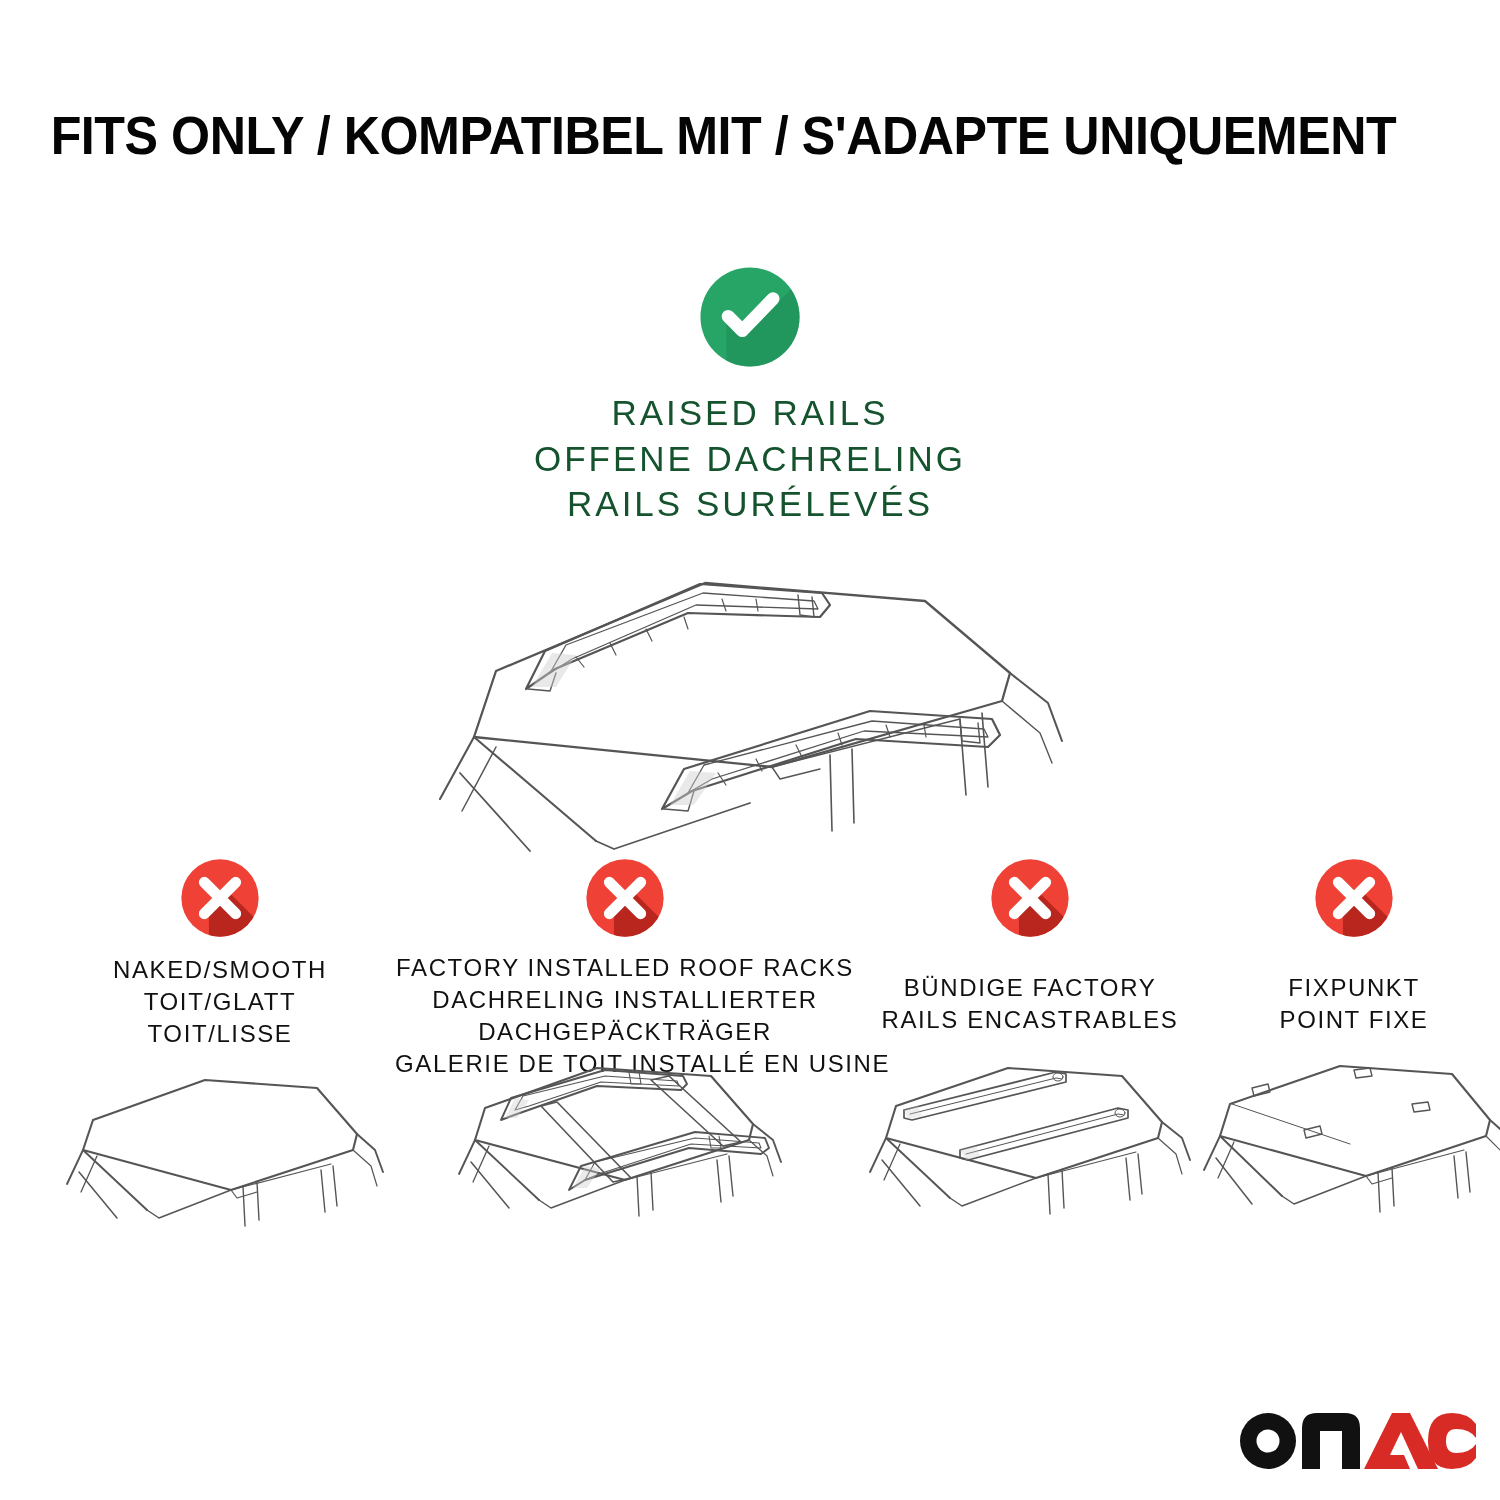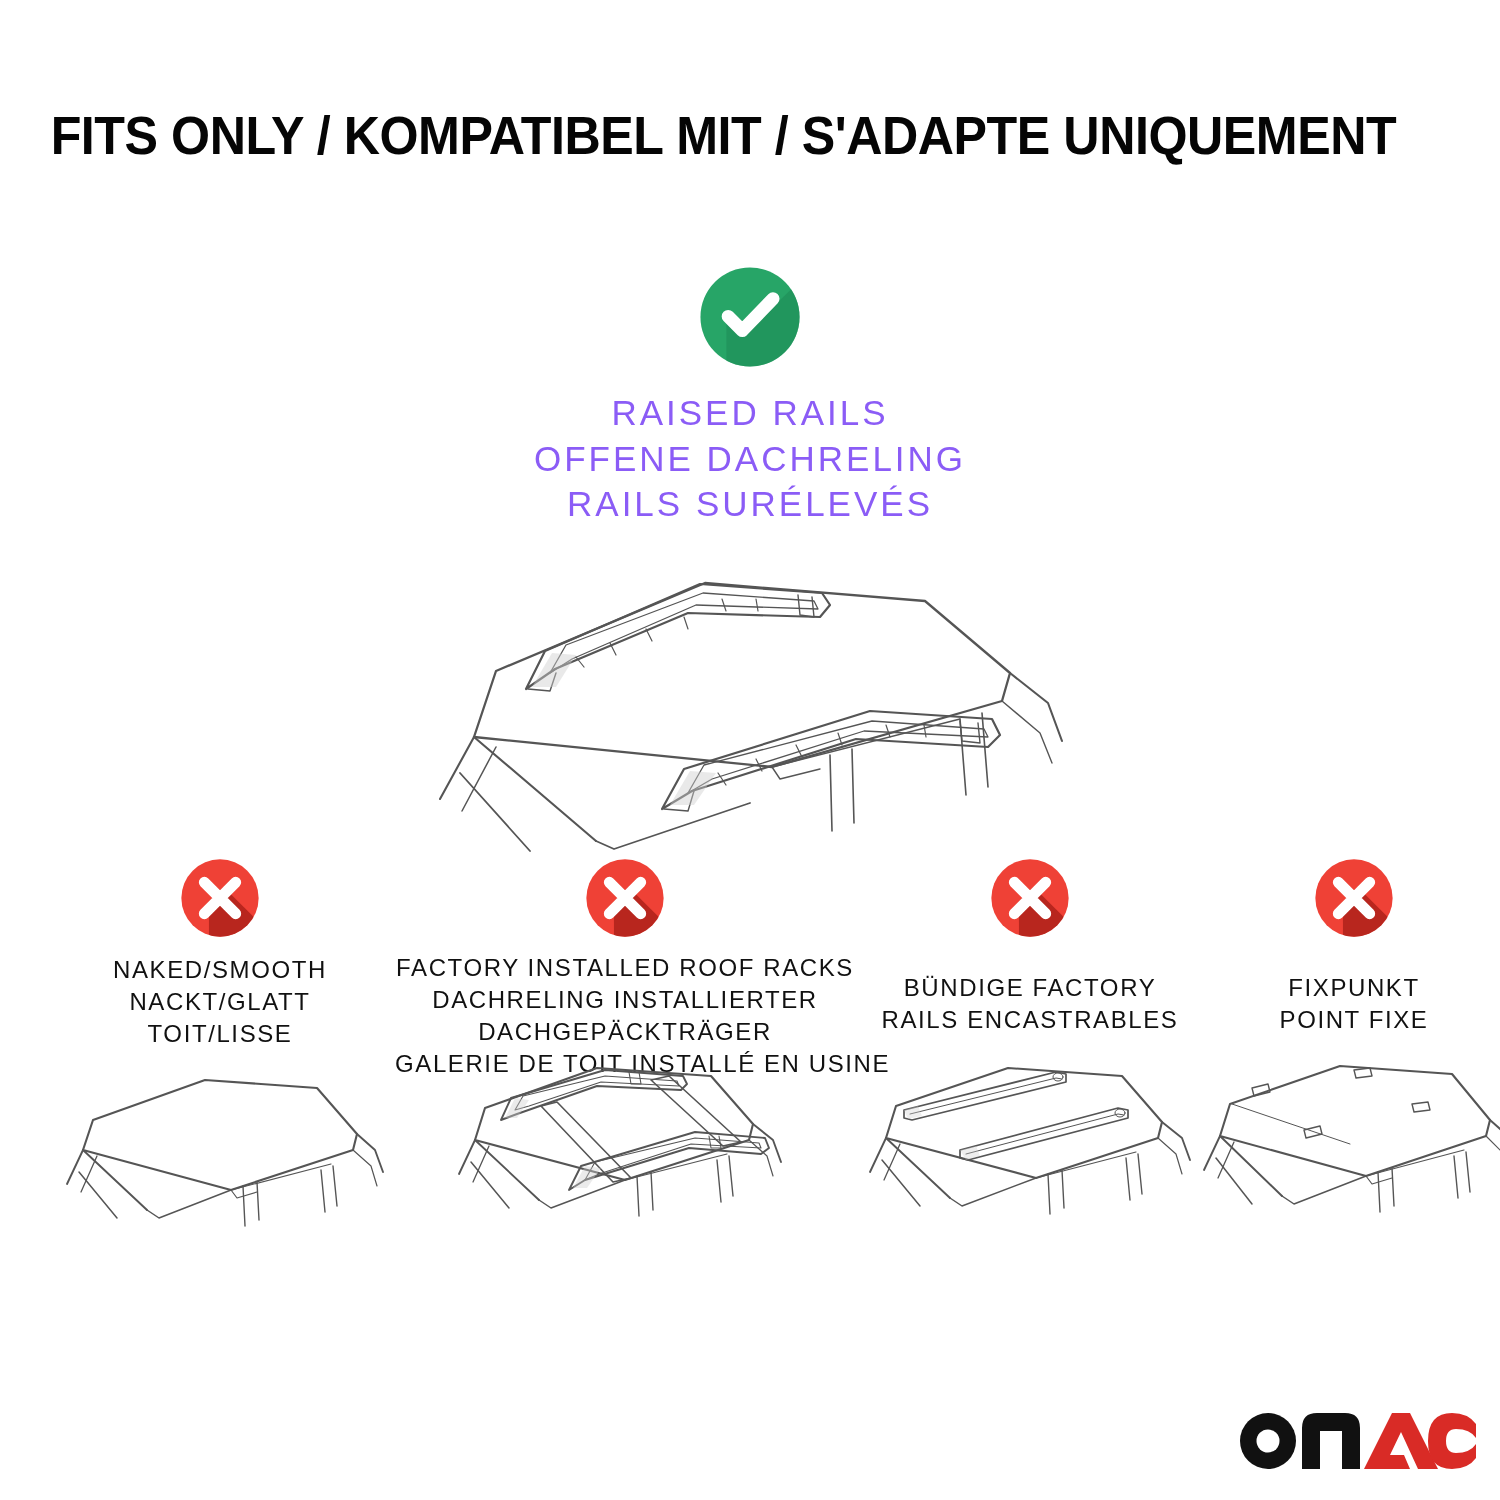--- a/index.html
+++ b/index.html
@@ -49,21 +49,21 @@
     height: 118px;
     margin: 0 auto;
   }
   .hero-labels {
     margin-top: 14px;
     line-height: 1.30;
   }
   .hero-labels .ln {
     font-size: 35px;
     letter-spacing: 3.0px;
-    color: #8b5cf6;
+    color: #14532d;
     font-weight: 400;
     white-space: nowrap;
   }
   .hero-art {
     margin-top: 14px;
     width: 700px;
     height: 320px;
     margin-left: auto;
     margin-right: auto;
   }
@@ -221,21 +221,21 @@
           </defs>
         <circle cx="50" cy="50" r="42" fill="#EF4136"></circle>
         <g clip-path="url(#clipRed1)">
           <path d="M38 54 L54 38 L100 84 L100 100 L38 100 Z" fill="#A81F17" opacity="0.78"></path>
         </g>
         <path d="M33 33 L67 67 M67 33 L33 67" fill="none" stroke="#FFFFFF" stroke-width="12" stroke-linecap="round"></path>
       </svg>
     </div>
     <div class="col-labels">
       <div class="ln">NAKED/SMOOTH</div>
-      <div class="ln">NACKT/GLATT</div>
+      <div class="ln">TOIT/GLATT</div>
       <div class="ln">TOIT/LISSE</div>
     </div>
     <div class="col-art" id="art-1">
       <svg viewBox="0 0 330 230" aria-hidden="true">
         <g fill="none" stroke="#555555" stroke-width="1.9" stroke-linecap="round" stroke-linejoin="round">
           <path d="M28 90 L38 60 L150 20 L262 28 L302 74 L298 90 L176 130 Z" stroke-width="2.1"></path>
           <path d="M28 90 L12 124"></path>
           <path d="M42 96 L26 132" stroke-width="1.3"></path>
           <path d="M24 112 L62 158" stroke-width="1.5"></path>
           <path d="M28 90 L92 150"></path>

